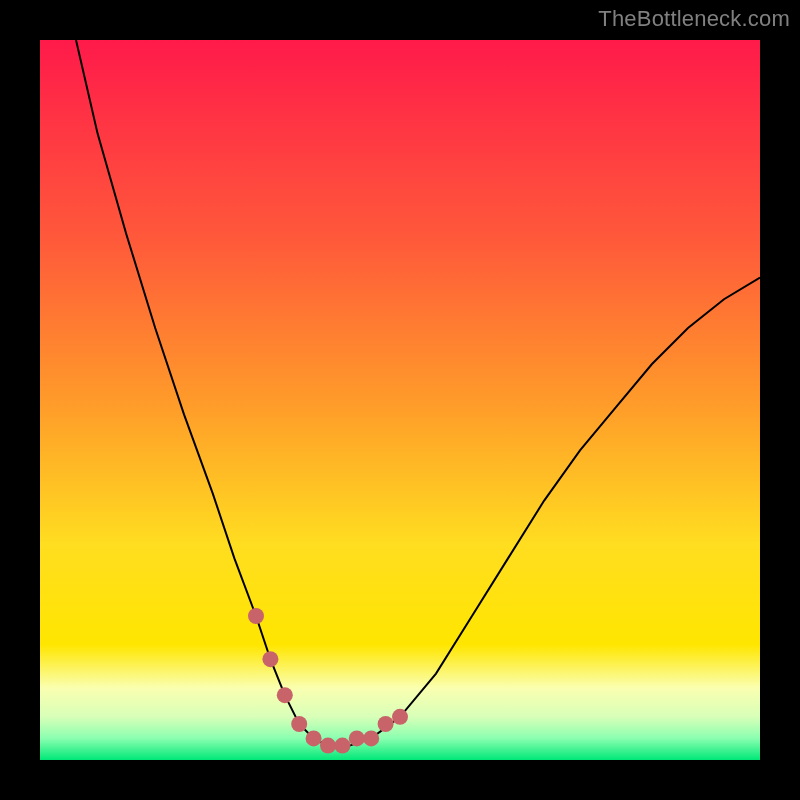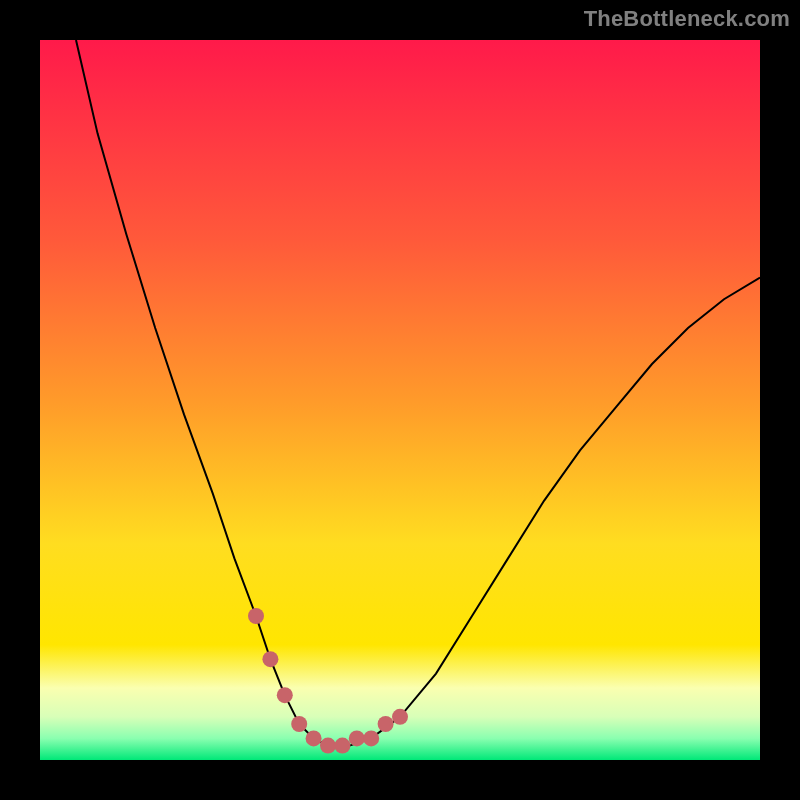--- a/index.html
+++ b/index.html
@@ -10,21 +10,21 @@
     background: #000;
     position: relative;
     font-family: Arial, sans-serif;
   }
   .watermark {
     position: absolute;
     top: 6px;
     right: 10px;
     color: #808080;
     font-size: 22px;
-    font-weight: 700;
+    font-weight: 400;
     letter-spacing: 0.2px;
     z-index: 10;
   }
   .plot-area {
     position: absolute;
     left: 40px;
     top: 40px;
     width: 720px;
     height: 720px;
     overflow: hidden;

